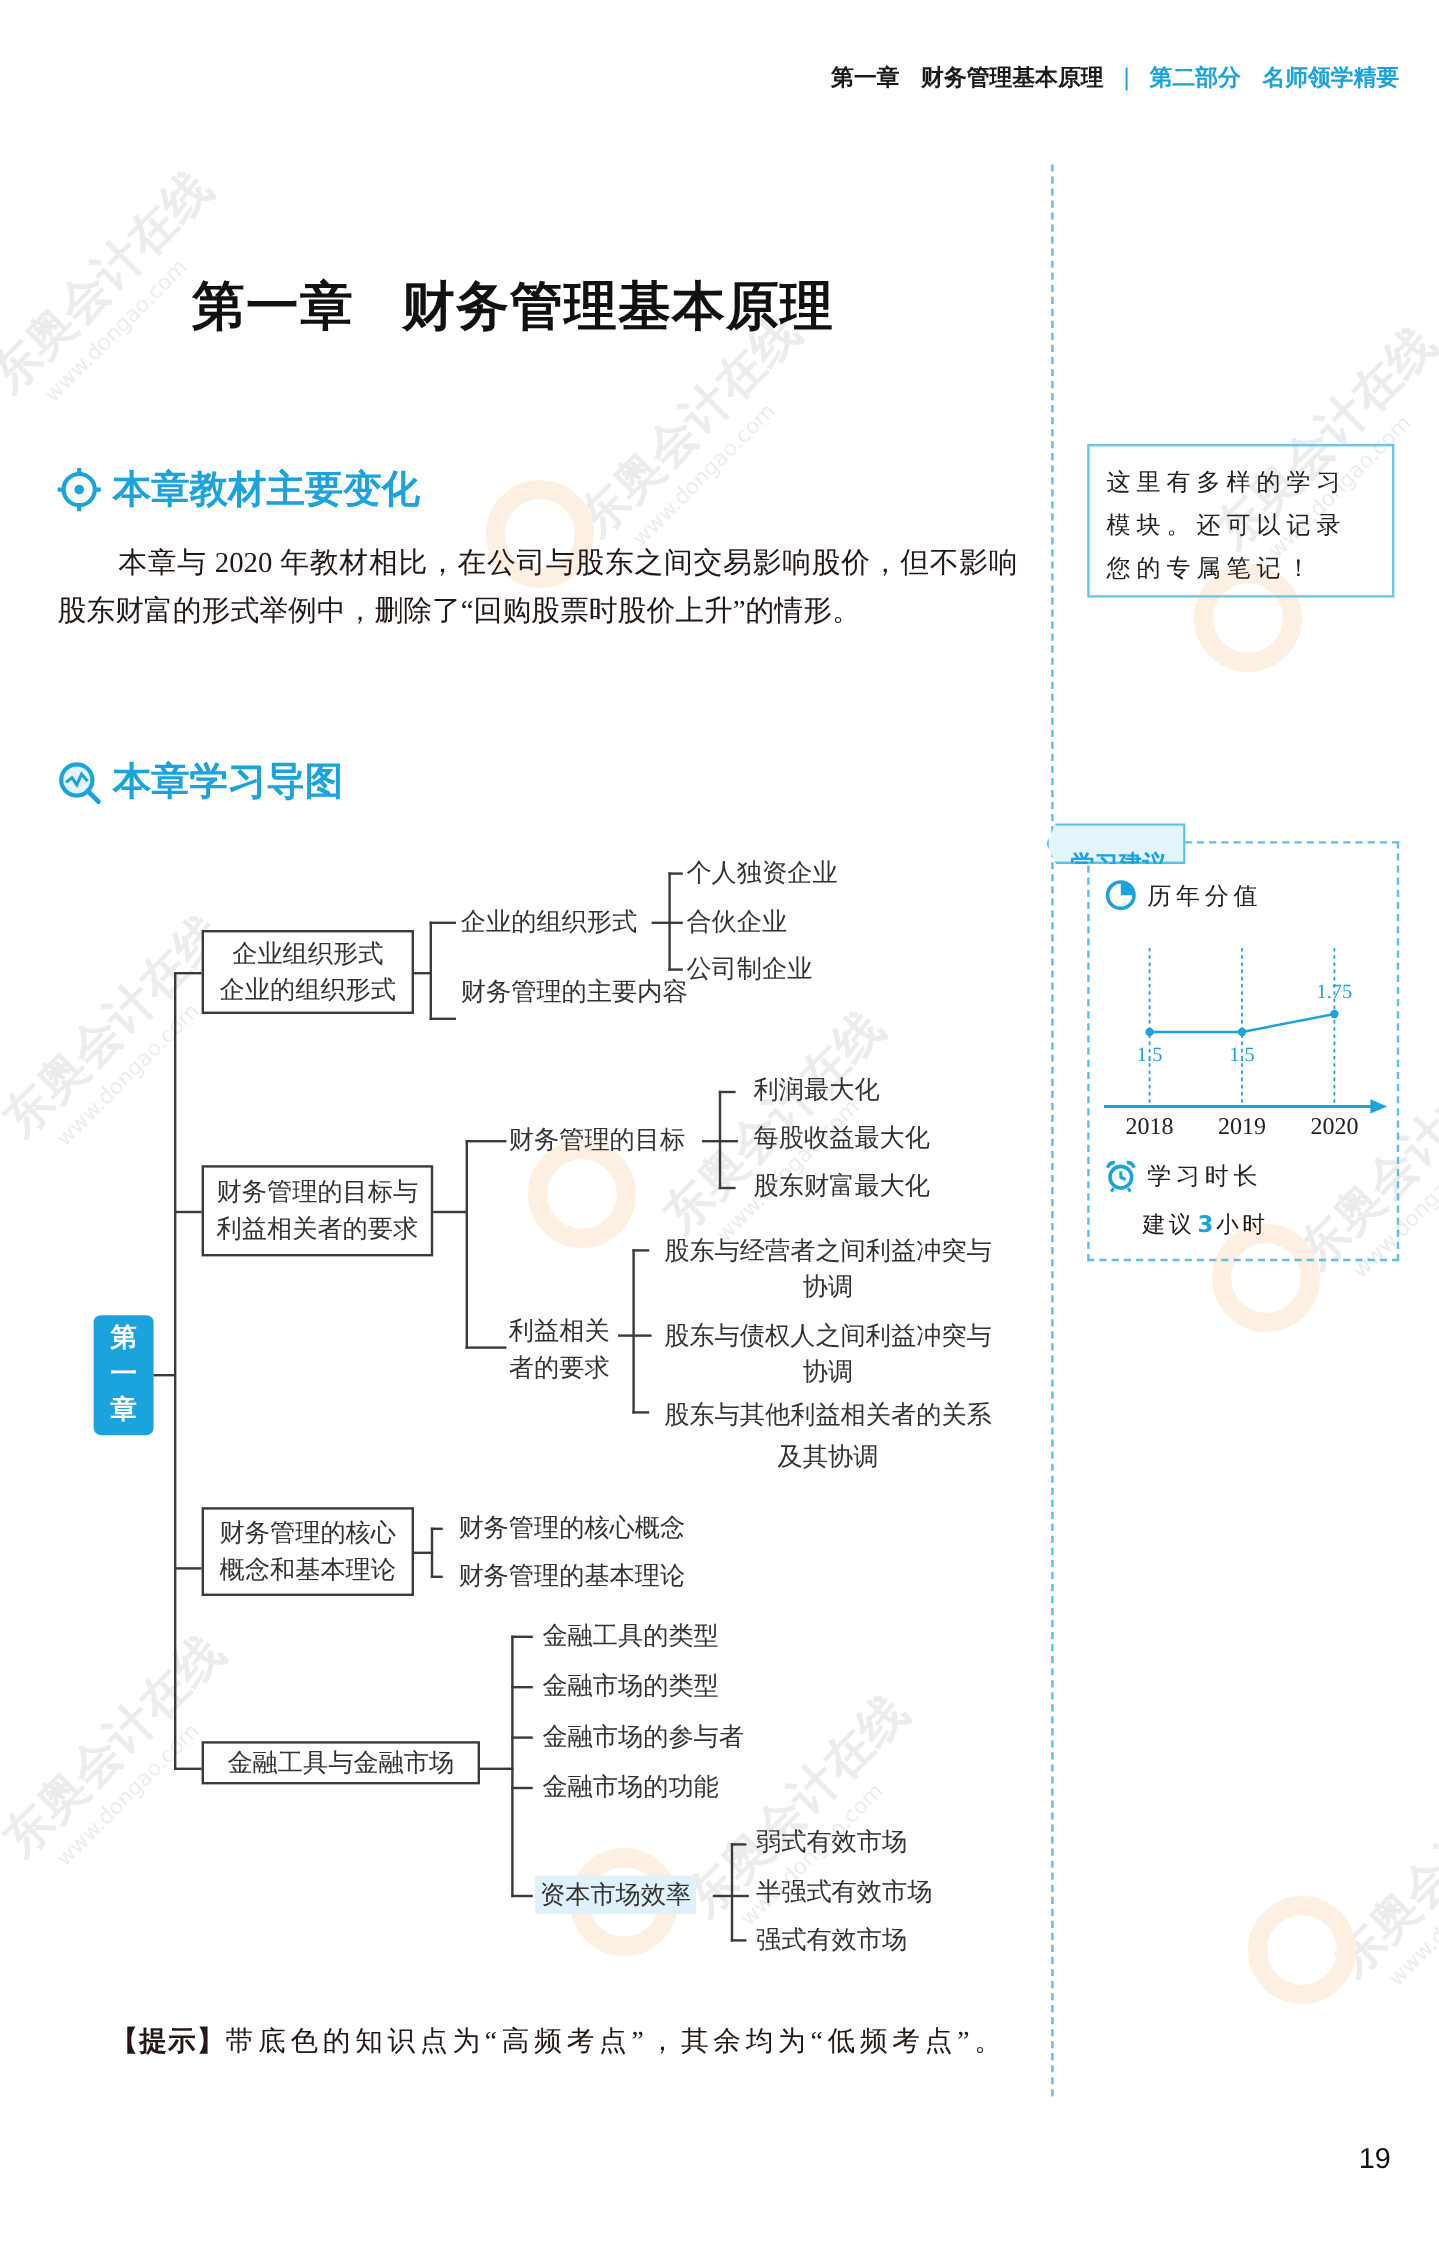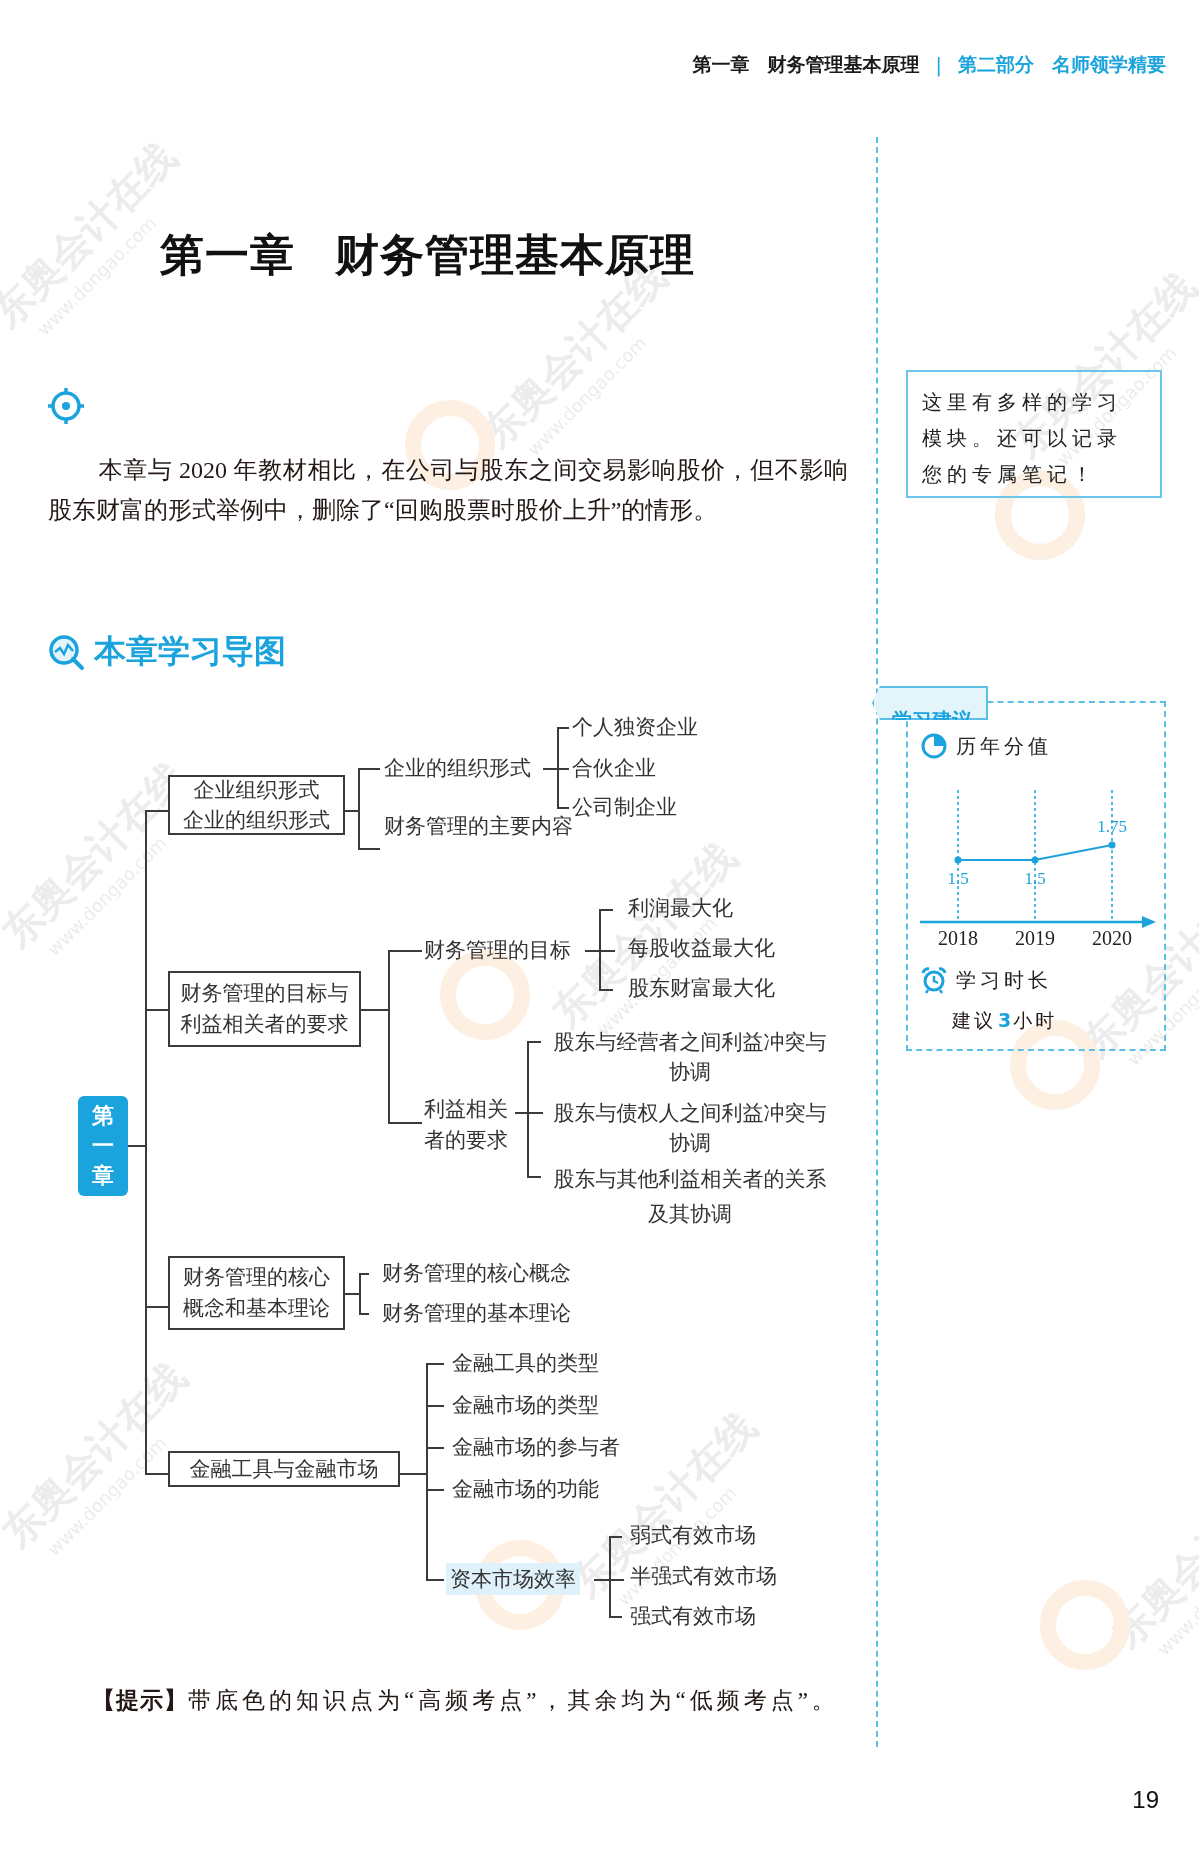--- a/index.html
+++ b/index.html
@@ -130,20 +130,21 @@
 
 <div class="abs sec-head sans" style="left:46px;top:386px;">
   <svg class="ic" viewBox="0 0 40 40">
     <circle cx="20" cy="20" r="13" fill="none" stroke="#1aa3dd" stroke-width="3.5"></circle>
     <circle cx="20" cy="20" r="4" fill="#1aa3dd"></circle>
     <line x1="20" y1="2" x2="20" y2="8" stroke="#1aa3dd" stroke-width="3.5"></line>
     <line x1="20" y1="32" x2="20" y2="38" stroke="#1aa3dd" stroke-width="3.5"></line>
     <line x1="2" y1="20" x2="8" y2="20" stroke="#1aa3dd" stroke-width="3.5"></line>
     <line x1="32" y1="20" x2="38" y2="20" stroke="#1aa3dd" stroke-width="3.5"></line>
   </svg>
+  <span>本章教材主要变化</span>
 </div>
 
 <div class="abs para serif"><span class="indent"></span><span>本章与 2020 年教材相比，在公司与股东之间交易影响股价，但不影响股东财富的形式举例中，删除了“回购股票时股价上升”的情形。</span></div>
 
 <div class="abs sec-head sans" style="left:46px;top:630px;">
   <svg class="ic" viewBox="0 0 40 40">
     <circle cx="18" cy="18" r="13" fill="#e3f4fb" stroke="#1aa3dd" stroke-width="3.5"></circle>
     <polyline points="9,20 14,16 18,22 22,13 27,19" fill="none" stroke="#1aa3dd" stroke-width="2.5"></polyline>
     <line x1="27" y1="27" x2="36" y2="36" stroke="#1aa3dd" stroke-width="4" stroke-linecap="round"></line>
   </svg>
@@ -208,21 +209,21 @@
 <div class="abs badge">
   <span>第</span>
     <span>一</span>
     <span>章</span>
 </div>
 
 <div class="mm-line" style="left:145px;top:810px;width:2px;height:665px;"></div>
 <div class="mm-line" style="left:128px;top:1145px;width:18px;height:2px;"></div>
 
 <div class="mm-line" style="left:145px;top:810px;width:24px;height:2px;"></div>
-<div class="box serif" style="left:168px;top:775px;width:177px;height:60px;line-height:30px;">
+<div class="box serif" style="left:168px;top:775px;width:177px;height:70px;line-height:30px;">
   <div><span>企业组织形式</span><br><span>企业的组织形式</span></div>
 </div>
 <div class="mm-line" style="left:345px;top:810px;width:14px;height:2px;"></div>
 <div class="mm-line" style="left:358px;top:768px;width:2px;height:82px;"></div>
 <div class="mm-line" style="left:358px;top:768px;width:22px;height:2px;"></div>
 <div class="mm-line" style="left:358px;top:848px;width:22px;height:2px;"></div>
 <div class="leaf serif" style="left:384px;top:754px;">企业的组织形式</div>
 <div class="leaf serif" style="left:384px;top:812px;">财务管理的主要内容</div>
 <div class="mm-line" style="left:543px;top:768px;width:16px;height:2px;"></div>
 <div class="mm-line" style="left:557px;top:727px;width:2px;height:82px;"></div>

